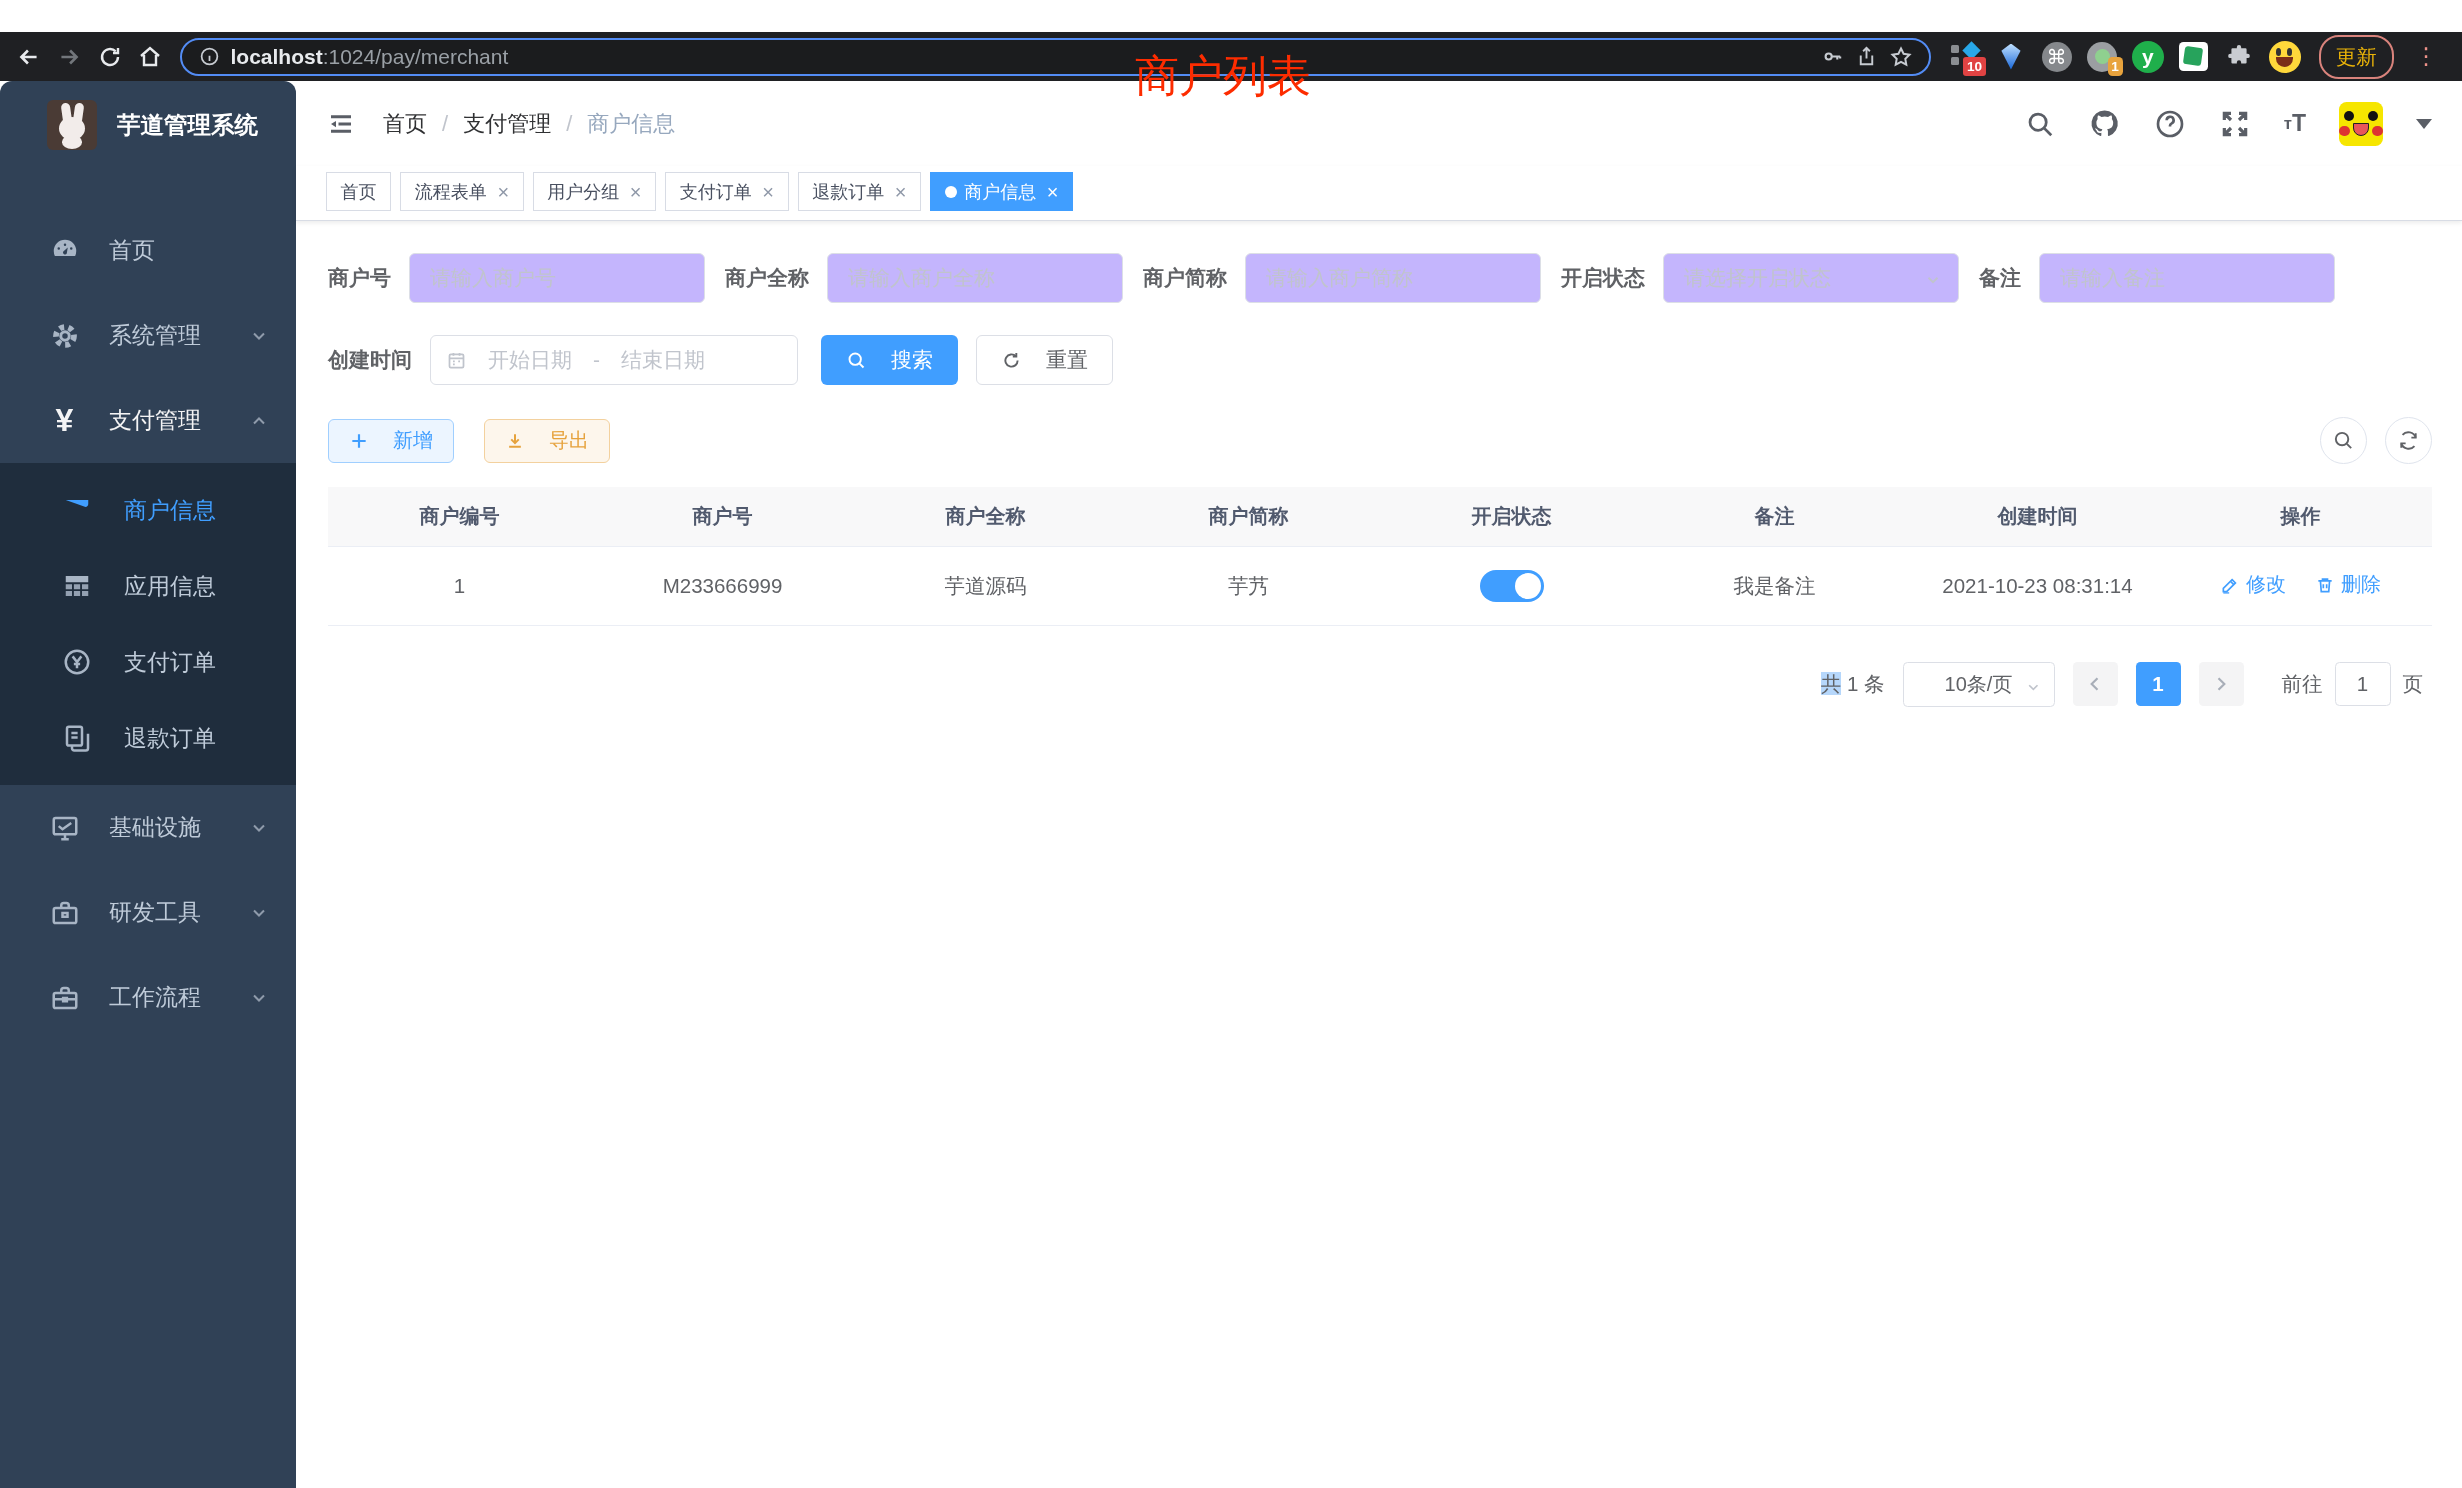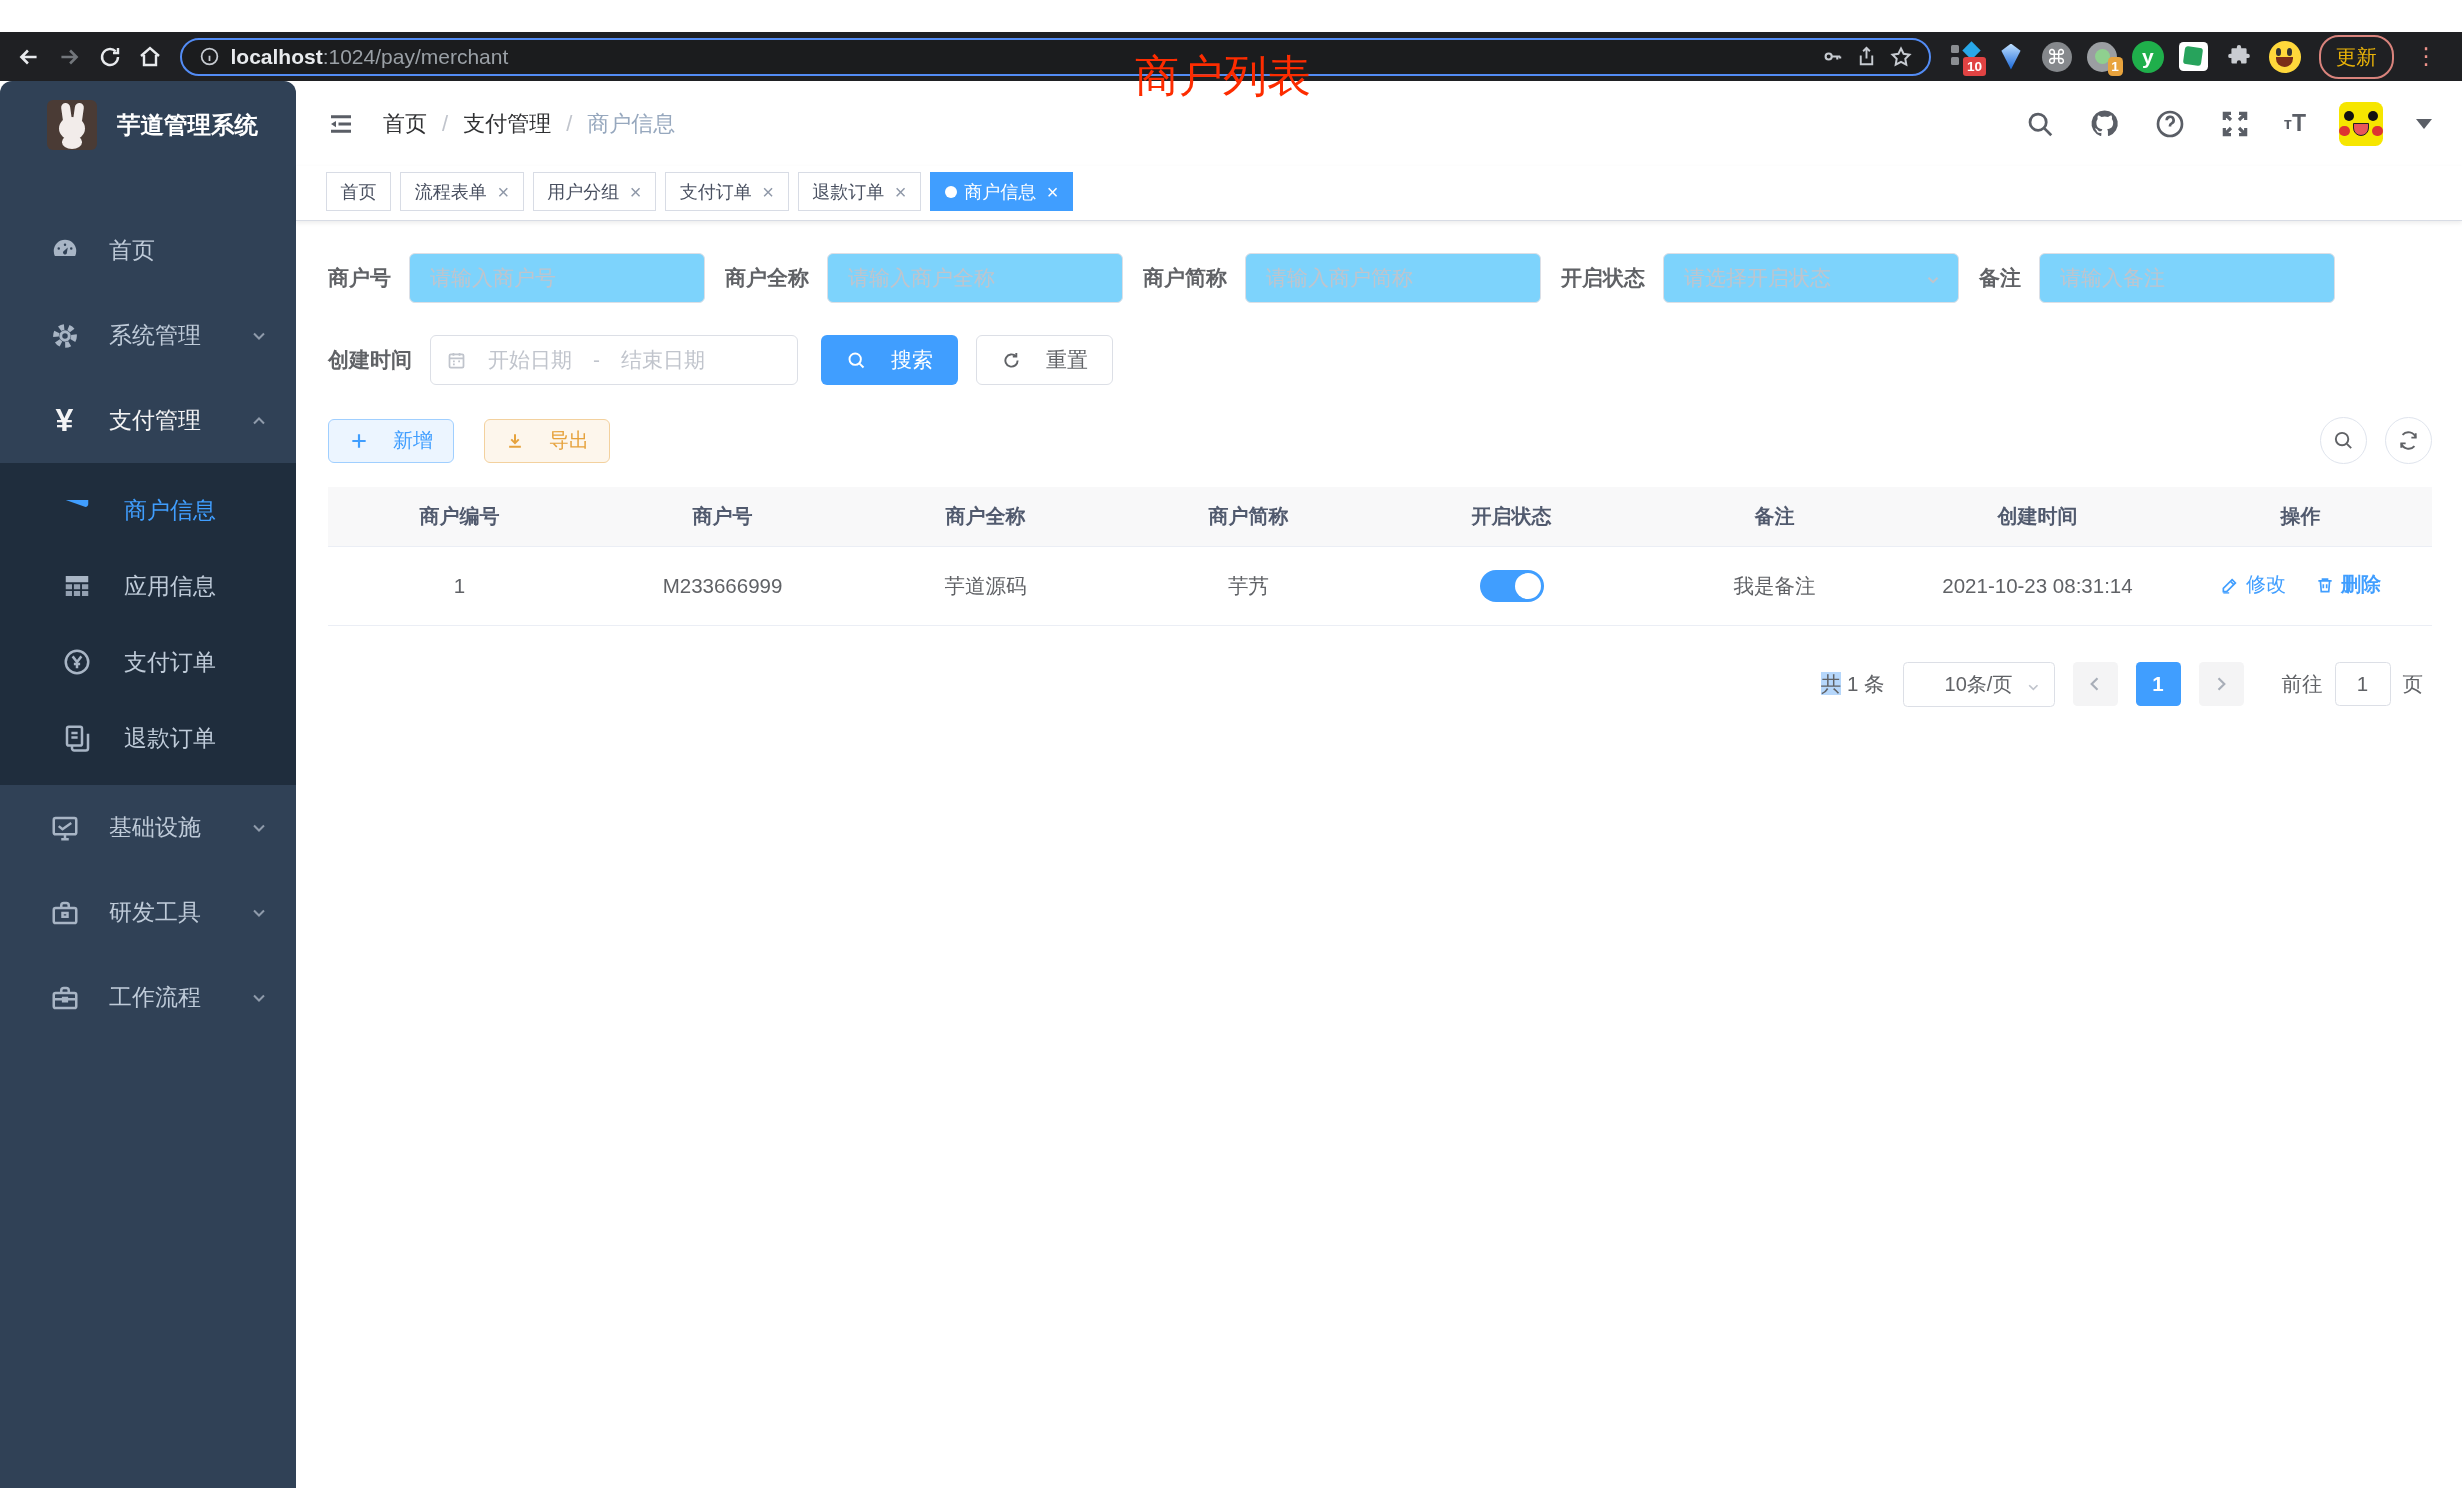--- a/index.html
+++ b/index.html
@@ -76,21 +76,21 @@
   .tag .x { margin-left: 10.6px; font-size: 20px; color: #8f98a8; line-height: 1; }
   .tag.active { background: #409eff; border-color: #409eff; color: #fff; }
   .tag.active .dot { display: inline-block; }
   .tag.active .x { color: #fff; }
 
   
   .content { padding: 32px 30px 0 32px; flex: 1 1 auto; background: #fff; }
   .frow { display: flex; align-items: center; margin-bottom: 32px; }
   .fitem { display: flex; align-items: center; margin-right: 20px; }
   .flabel { font-size: 21px; font-weight: 700; color: #606266; margin-right: 18px; white-space: nowrap; }
-  .finput { width: 296px; height: 50px; border: 1.5px solid #dcdfe6; border-radius: 6px; padding: 0 20px; font-size: 21px; color: #606266; background: #7dd3fc; outline: none; font-family: inherit; }
+  .finput { width: 296px; height: 50px; border: 1.5px solid #dcdfe6; border-radius: 6px; padding: 0 20px; font-size: 21px; color: #606266; background: #c4b5fd; outline: none; font-family: inherit; }
   .finput::placeholder { color: #c0c4cc; }
   .fselect { position: relative; }
   .fselect .finput { padding-right: 53px; }
   .fselect .sel-arrow { position: absolute; right: 16.7px; top: 18px; color: #c0c4cc; pointer-events: none; display: flex; }
   .daterange { width: 368px; height: 50px; border: 1.5px solid #dcdfe6; border-radius: 6px; display: flex; align-items: center; padding: 0 15px; gap: 6px; }
   .daterange input { border: none; outline: none; width: 114px; font-size: 21px; color: #606266; text-align: center; font-family: inherit; }
   .daterange input::placeholder { color: #c0c4cc; }
   .daterange .cal { color: #c0c4cc; display: flex; }
   .daterange .dsep { color: #c0c4cc; font-size: 21px; }
   .btn { display: inline-flex; align-items: center; justify-content: center; gap: 24px; height: 50px; padding: 0 24px; border-radius: 6px; font-size: 21px; cursor: pointer; border: 1.5px solid transparent; white-space: nowrap; }
@@ -104,21 +104,21 @@
   .circle-btn { width: 47px; height: 47px; border-radius: 50%; border: 1.5px solid #dfe4ed; background: #fff; color: #606266; display: flex; align-items: center; justify-content: center; cursor: pointer; }
 
   
   table.grid { width: 100%; border-collapse: collapse; table-layout: fixed; }
   table.grid th { height: 59px; background: #f8f8f9; color: #515a6e; font-size: 20px; font-weight: 700; text-align: center; }
   table.grid td { height: 79px; color: #606266; font-size: 20.5px; text-align: center; border-bottom: 1.5px solid #ebeef5; background: #fff; }
   table.grid thead tr { border-bottom: 1.5px solid #ebeef5; }
   .switch { display: inline-block; width: 64px; height: 32px; background: #409eff; border-radius: 16px; position: relative; cursor: pointer; vertical-align: middle; }
   .switch .knob { position: absolute; right: 3px; top: 3px; width: 26px; height: 26px; background: #fff; border-radius: 50%; }
   .op-link { color: #409eff; font-size: 20px; display: inline-flex; align-items: center; gap: 6px; cursor: pointer; }
-  .op-link + .op-link { margin-left: 29px; font-weight: bold; }
+  .op-link + .op-link { margin-left: 29px; }
 
   
   .pager { display: flex; align-items: center; justify-content: flex-end; margin-top: 36px; gap: 18px; font-size: 20.5px; color: #606266; padding-right: 9px; }
   .total .hl { background: #b6d7fb; }
   .psize { position: relative; width: 152px; height: 45px; border: 1.5px solid #dcdfe6; border-radius: 4.5px; display: flex; align-items: center; justify-content: center; color: #606266; font-size: 20px; cursor: pointer; }
   .psize .sel-arrow { position: absolute; right: 12px; top: 16.7px; color: #c0c4cc; display: flex; }
   .pbtn { width: 45px; height: 44px; background: #f4f4f5; border-radius: 4.5px; display: flex; align-items: center; justify-content: center; color: #a8aeb8; cursor: pointer; }
   .pnum { width: 45px; height: 44px; background: #409eff; color: #fff; border-radius: 4.5px; display: flex; align-items: center; justify-content: center; font-weight: 700; font-size: 20.5px; }
   .goto { display: flex; align-items: center; gap: 12px; margin-left: 20px; }
   .goto input { width: 56px; height: 44px; border: 1.5px solid #dcdfe6; border-radius: 4.5px; text-align: center; font-size: 20.5px; color: #606266; outline: none; font-family: inherit; }

